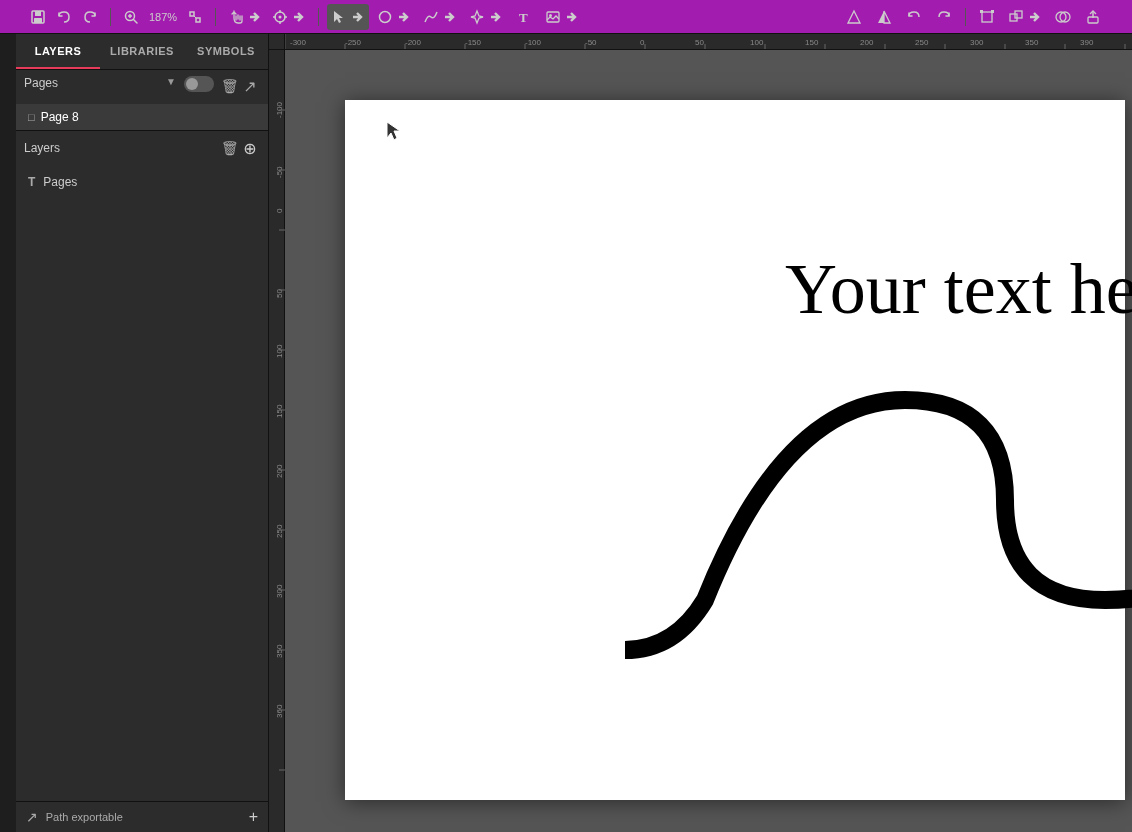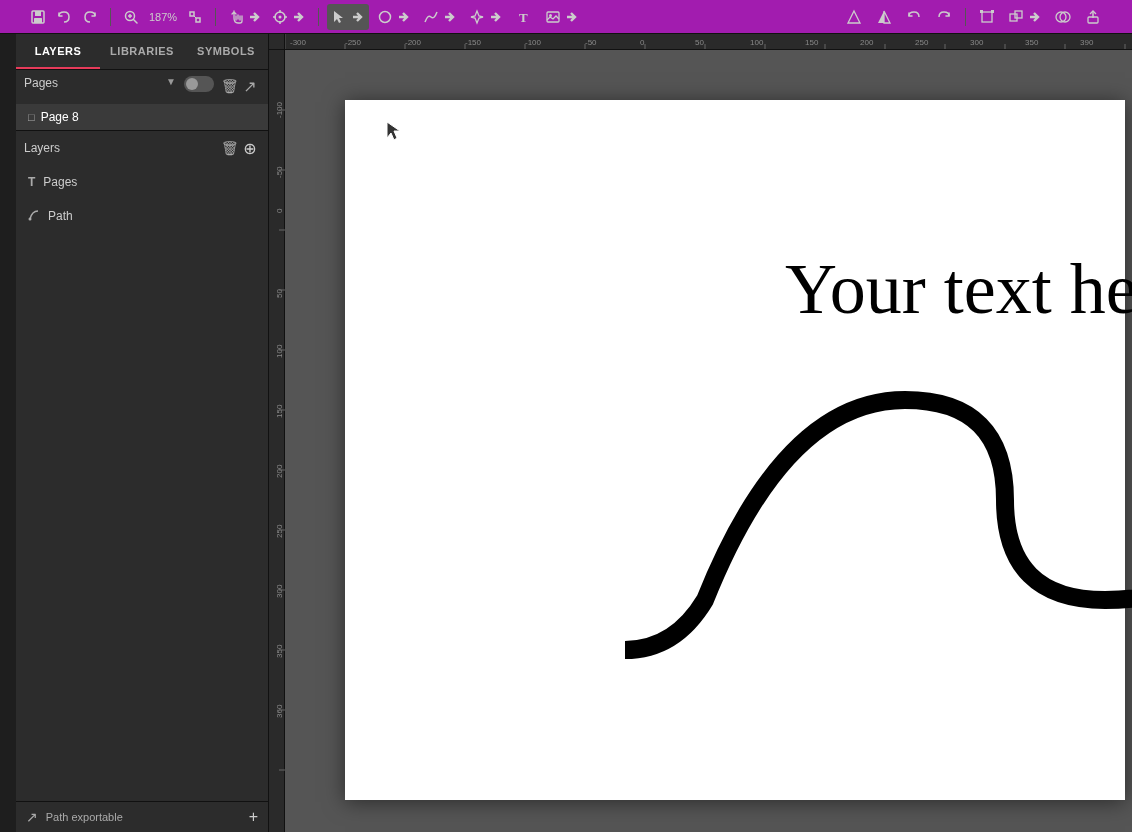--- a/index.html
+++ b/index.html
@@ -388,29 +388,20 @@
     <div class="layers-section">
       <div class="layers-header">
         <span class="layers-label">Layers</span>
         <button class="layers-action-btn">🗑</button>
         <button class="layers-action-btn" style="font-size:16px; color:#ccc;">⊕</button>
       </div>
       <div class="layers-list">
         <div class="layer-item">
           <span class="layer-icon" style="font-style:normal; font-weight:bold; font-size:12px;">T</span>
           <span>Pages</span>
-        </div>
-        <div class="layer-item">
-          <span class="layer-icon">
-            <svg width="12" height="12" viewBox="0 0 12 12" fill="none">
-                <path d="M2 10 Q4 2 10 2" stroke="#aaa" stroke-width="1.5" fill="none"></path>
-                <circle cx="2" cy="10" r="1.5" fill="#aaa"></circle>
-              </svg>
-          </span>
-          <span>Path</span>
         </div>
       </div>
     </div>
 
     <div class="left-bottom">
       <span style="font-size:14px; cursor:pointer;">↗</span>
       <span>Path exportable</span>
       <span style="flex:1"></span>
       <span style="font-size:16px; cursor:pointer; color:#ccc;">+</span>
     </div>

